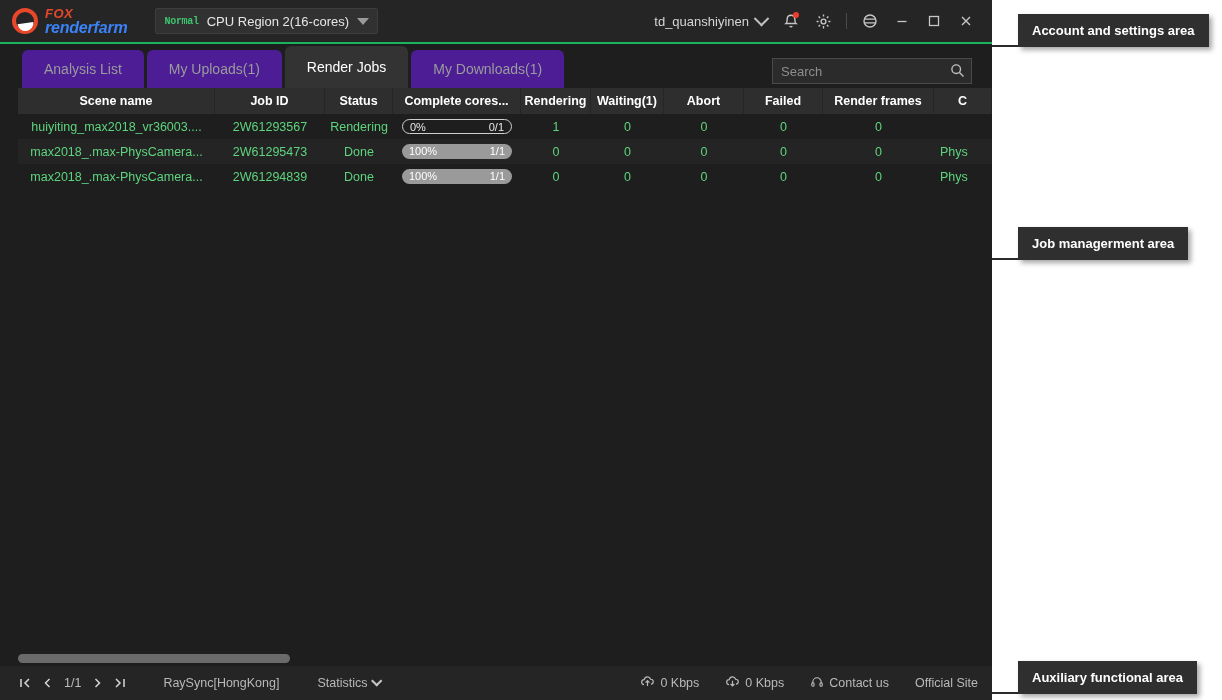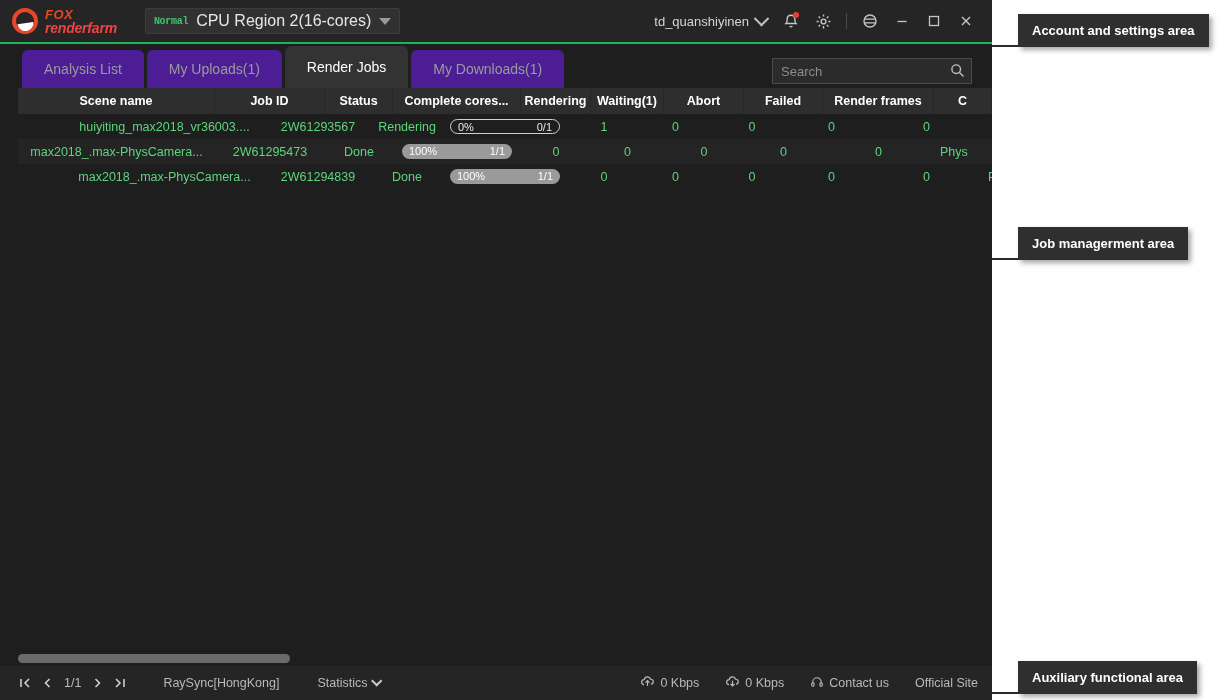--- a/index.html
+++ b/index.html
@@ -29,32 +29,32 @@
     width:26px; height:26px; border-radius:50%;
     border:4px solid #e8472a; position:relative; background:#252525;
   }
   .logo-mark::after{
     content:""; position:absolute; left:2px; bottom:-1px;
     width:16px; height:8px; background:#ffffff;
     border-radius:0 0 10px 10px; transform:rotate(-8deg);
   }
   .logo-text { line-height:1.0; font-style:italic; font-weight:bold; }
   .logo-fox { color:#e8472a; font-size:13px; letter-spacing:.5px; }
-  .logo-rf { color:#ef4444; font-size:14px; letter-spacing:-.2px; }
+  .logo-rf { color:#3b82f6; font-size:16px; letter-spacing:-.2px; }
 
   .node-select {
     margin-left:28px; height:26px; min-width:212px;
     background:#313131; border:1px solid #3d3d3d; border-radius:2px;
     display:flex; align-items:center; padding:8px 8px; gap:8px; cursor:pointer;
   }
   .badge-normal {
     color:#3ec46d; font-family:"Liberation Mono", monospace;
     font-size:10px; font-weight:bold; letter-spacing:-.3px;
   }
-  .node-name { color:#e6e6e6; font-size:16px; flex:1; }
+  .node-name { color:#e6e6e6; font-size:13px; flex:1; }
   .caret-dn {
     width:0;height:0;border-left:6px solid transparent;border-right:6px solid transparent;
     border-top:7px solid #9a9a9a;
   }
 
   .tb-right {
     margin-left:auto; display:flex; align-items:center; gap:0; padding-right:10px;
   }
   .user { display:flex; align-items:center; gap:7px; color:#d5d5d5; font-size:13px;
           cursor:pointer; padding:0 8px; }
@@ -94,21 +94,21 @@
   .grid { display:flex; flex-direction:column; }
   .row { display:flex; height:25px; align-items:stretch; }
   .gutter { flex:0 0 18px; background:#1e1e1e; }
   .thead .row { height:26px; background:#2e2e2e; }
   .th {
     color:#ffffff; font-size:12.5px; font-weight:bold;
     display:flex; align-items:center; justify-content:center;
     border-right:1px solid #262626; background:#2e2e2e; overflow:hidden;
     white-space:nowrap;
   }
-  .tb-row-0 { background:#1e1e1e;padding-left:48px; }
+  .tb-row-0 { background:#1e1e1e; }
   .tb-row-1 { background:#242424; }
   .td {
     color:#5ed47e; font-size:12.5px; display:flex; align-items:center;
     justify-content:center; overflow:hidden; white-space:nowrap;
   }
   .c-scene { flex:0 0 197px; }
   .c-job   { flex:0 0 110px; }
   .c-status{ flex:0 0 68px; }
   .c-prog  { flex:0 0 128px; }
   .c-rend  { flex:0 0 70px; }

